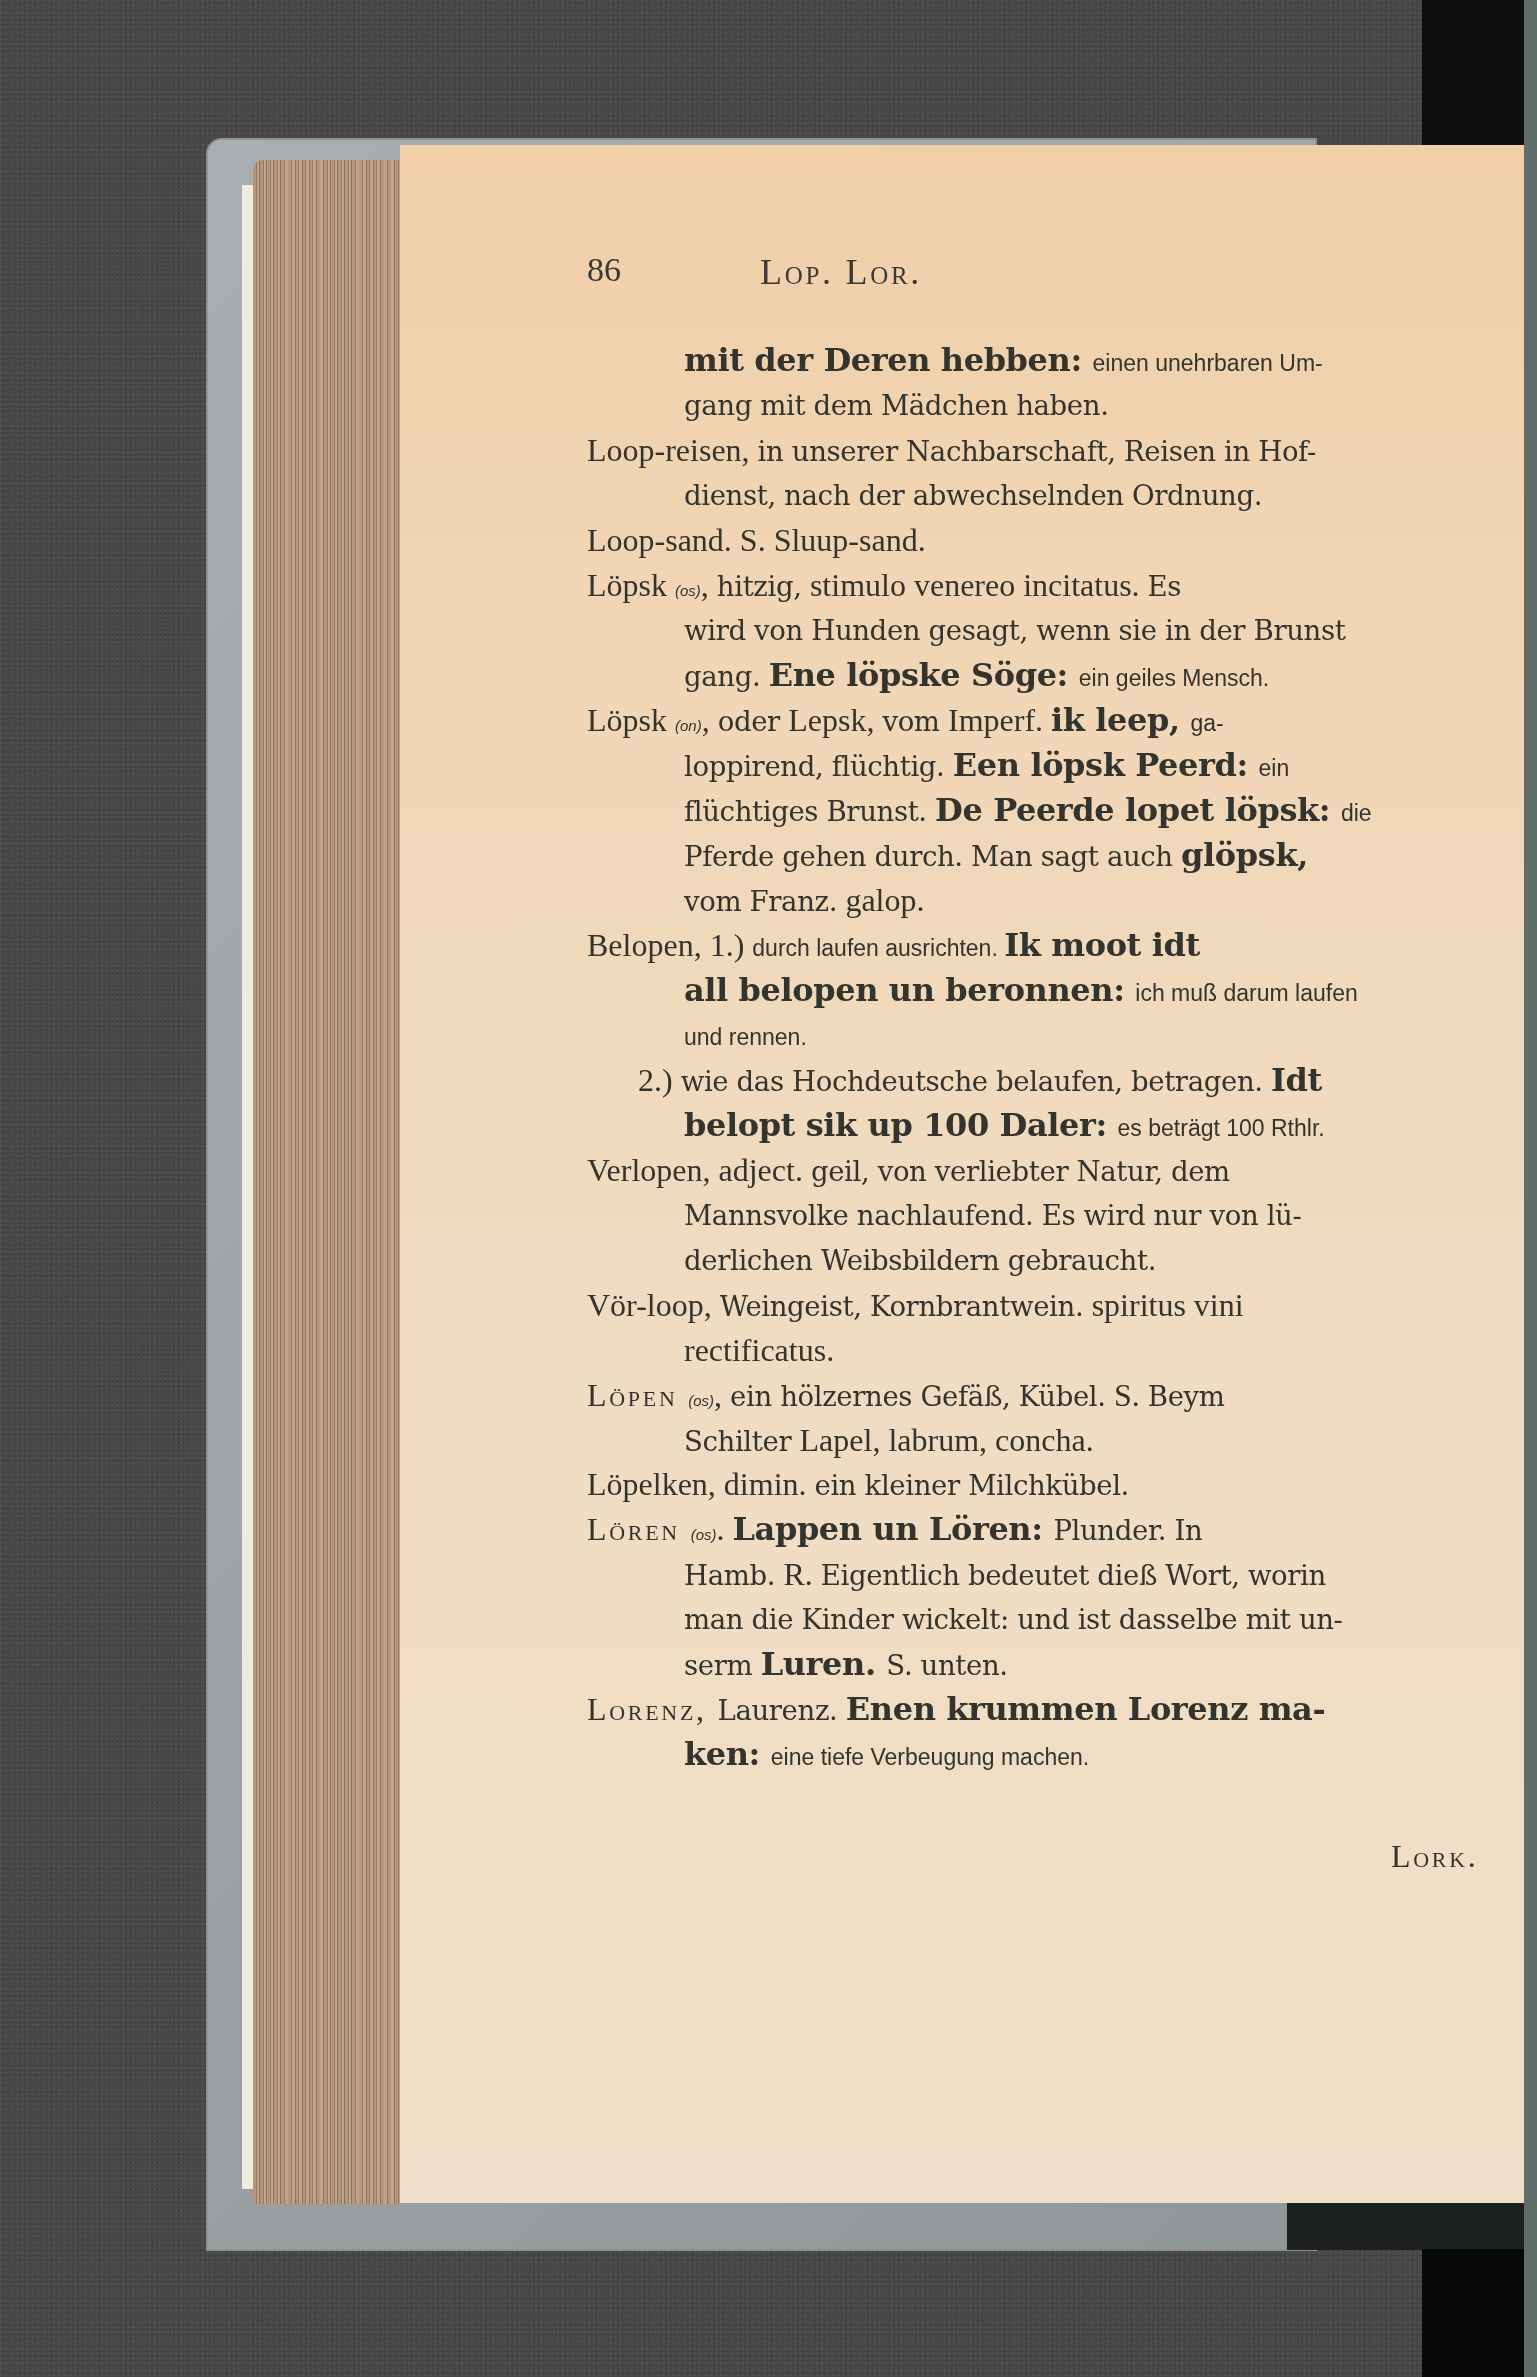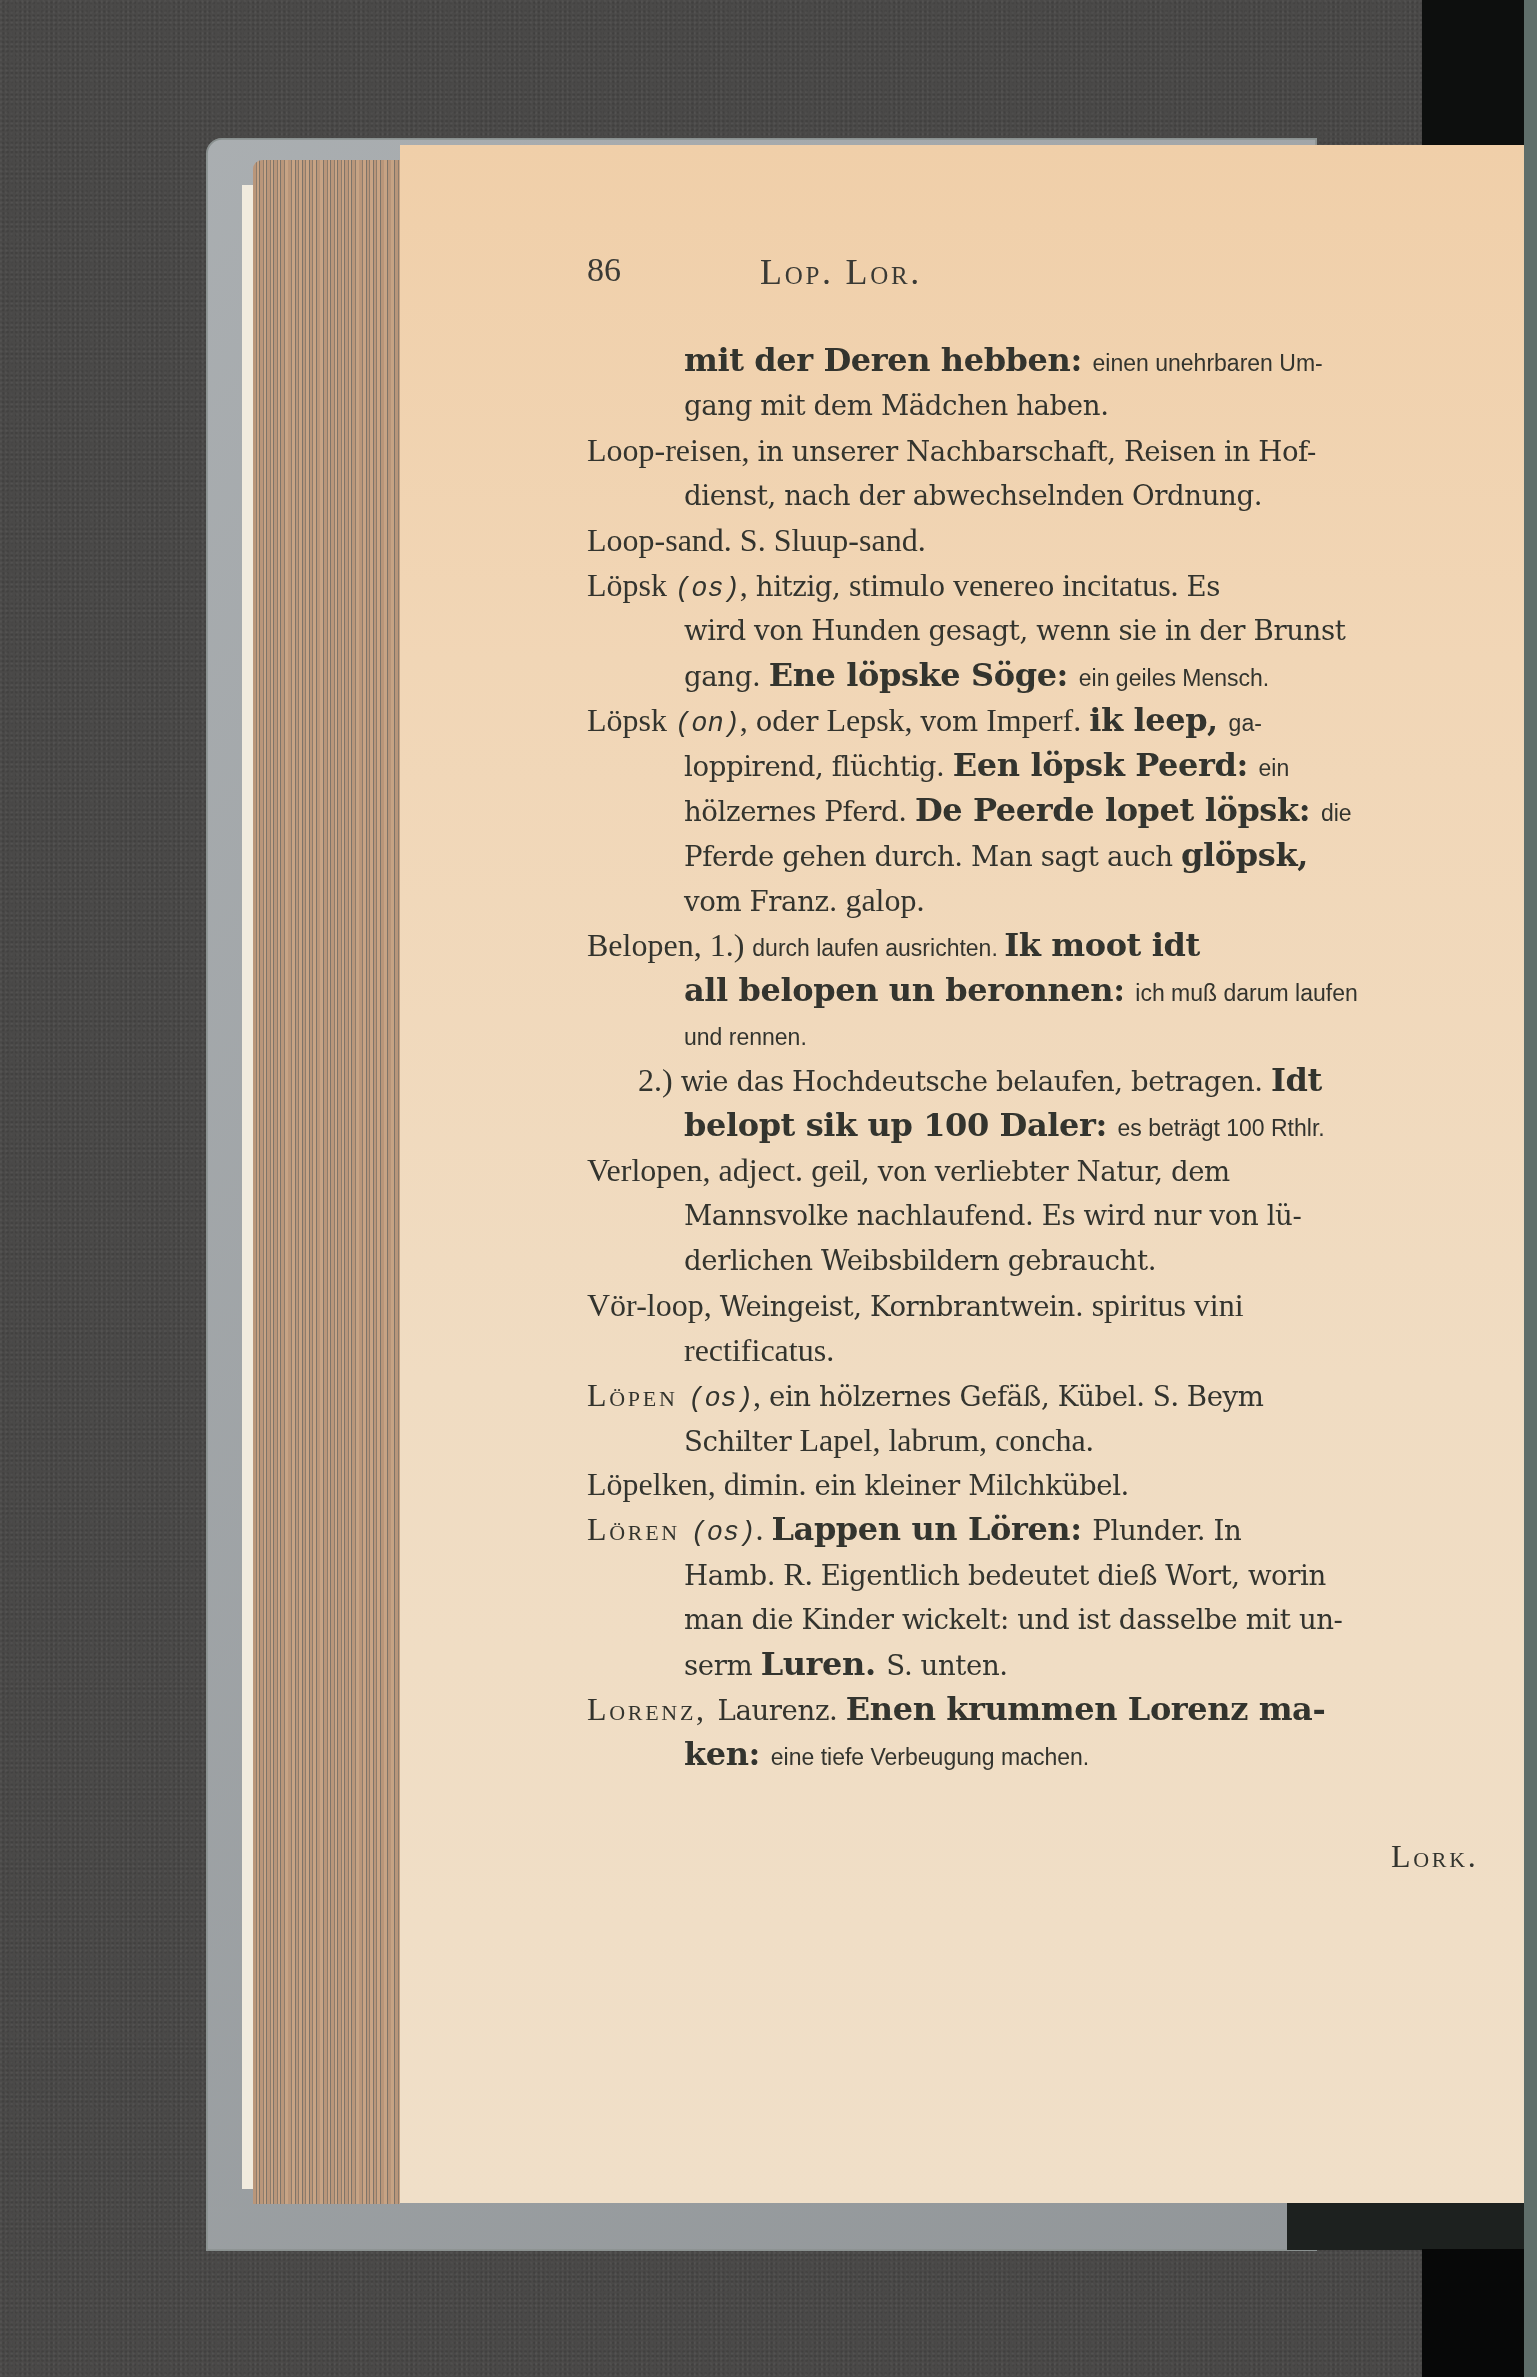--- a/index.html
+++ b/index.html
@@ -35,21 +35,21 @@
     background:linear-gradient(180deg, #f0cfa9 0%, #f1d6b6 25%, #f0dcc2 60%, #f0dfc8 100%);
   }
   .line {
     position:absolute; white-space:nowrap; font-size:29px; line-height:36px; color:#33342e;
   }
   .fk { font-family:"DejaVu Serif", serif; font-size:27.6px; letter-spacing:-0.4px; }
   .fkb { font-family:"DejaVu Serif", serif; font-weight:bold; font-size:32px; letter-spacing:-0.4px; }
   .fks { font-family:Liberation Sans, sans-serif; font-size:23px; }
   .an { font-family:"Liberation Serif", serif; font-size:32px; }
   .sc { font-family:"Liberation Serif", serif; font-variant:small-caps; font-size:32px; letter-spacing:2.7px; }
-  .it { font-family:Liberation Mono, monospace; font-style:italic; font-size:27px; }
+  .it { font-family:Liberation Sans, sans-serif; font-style:italic; font-size:15px; }
   #page-number { left:587px; top:251px; font-family:"Liberation Serif", serif; font-size:34px; color:#3a3a35; }
   #running-head { left:760px; top:251px; font-family:"Liberation Serif", serif; font-variant:small-caps; font-size:36px; letter-spacing:2.7px; color:#3a3a35; }
 </style>
 </head>
 <body>
 
 <div class="abs" id="edge-strip"></div>
 <div class="abs" id="spine-top"></div>
 <div class="abs" id="cover"></div>
 <div class="abs" id="cover-bottom-dark"></div>
@@ -65,21 +65,21 @@
     <div class="line" style="left: 684px; top: 342px;"><span class="fkb">mit der Deren hebben: </span><span class="fks">einen unehrbaren Um-</span></div>
     <div class="line" style="left: 684px; top: 387px;"><span class="fk">gang mit dem Mädchen haben.</span></div>
     <div class="line" style="left: 587px; top: 432px;"><span class="an">Loop-reisen, </span><span class="fk">in unserer Nachbarschaft, Reisen in Hof-</span></div>
     <div class="line" style="left: 684px; top: 477px;"><span class="fk">dienst, nach der abwechselnden Ordnung.</span></div>
     <div class="line" style="left: 587px; top: 522px;"><span class="an">Loop-sand.   S. Sluup-sand.</span></div>
     <div class="line" style="left: 587px; top: 567px;"><span class="an">Löpsk </span><span class="it">(os)</span><span class="an">, </span><span class="fk">hitzig, </span><span class="an">stimulo venereo incitatus.  </span><span class="fk">Es</span></div>
     <div class="line" style="left: 684px; top: 612px;"><span class="fk">wird von Hunden gesagt, wenn sie in der Brunst</span></div>
     <div class="line" style="left: 684px; top: 657px;"><span class="fk">gang. </span><span class="fkb">Ene löpske Söge: </span><span class="fks">ein geiles Mensch.</span></div>
     <div class="line" style="left: 587px; top: 702px;"><span class="an">Löpsk </span><span class="it">(on)</span><span class="an">, </span><span class="fk">oder </span><span class="an">Lepsk, </span><span class="fk">vom </span><span class="an">Imperf. </span><span class="fkb">ik leep, </span><span class="fks">ga-</span></div>
     <div class="line" style="left: 684px; top: 747px;"><span class="fk">loppirend, flüchtig.  </span><span class="fkb">Een löpsk Peerd: </span><span class="fks">ein</span></div>
-    <div class="line" style="left: 684px; top: 792px;"><span class="fk">hölzernes Pferd.  </span><span class="fkb">De Peerde lopet löpsk: </span><span class="fks">die</span></div>
+    <div class="line" style="left: 684px; top: 792px;"><span class="fk">flüchtiges Brunst.  </span><span class="fkb">De Peerde lopet löpsk: </span><span class="fks">die</span></div>
     <div class="line" style="left: 684px; top: 837px;"><span class="fk">Pferde gehen durch.   Man sagt auch </span><span class="fkb">glöpsk,</span></div>
     <div class="line" style="left: 684px; top: 882px;"><span class="fk">vom Franz. </span><span class="an">galop.</span></div>
     <div class="line" style="left: 587px; top: 927px;"><span class="an">Belopen, 1.) </span><span class="fks">durch laufen ausrichten.  </span><span class="fkb">Ik moot idt</span></div>
     <div class="line" style="left: 684px; top: 972px;"><span class="fkb">all belopen un beronnen: </span><span class="fks">ich muß darum laufen</span></div>
     <div class="line" style="left: 684px; top: 1017px;"><span class="fks">und rennen.</span></div>
     <div class="line" style="left: 638px; top: 1062px;"><span class="an">2.) </span><span class="fk">wie das Hochdeutsche belaufen, betragen.  </span><span class="fkb">Idt</span></div>
     <div class="line" style="left: 684px; top: 1107px;"><span class="fkb">belopt sik up 100 Daler: </span><span class="fks">es beträgt 100 Rthlr.</span></div>
     <div class="line" style="left: 587px; top: 1152px;"><span class="an">Verlopen, adject. </span><span class="fk">geil, von verliebter Natur, dem</span></div>
     <div class="line" style="left: 684px; top: 1197px;"><span class="fk">Mannsvolke nachlaufend.   Es wird nur von lü-</span></div>
     <div class="line" style="left: 684px; top: 1242px;"><span class="fk">derlichen Weibsbildern gebraucht.</span></div>

